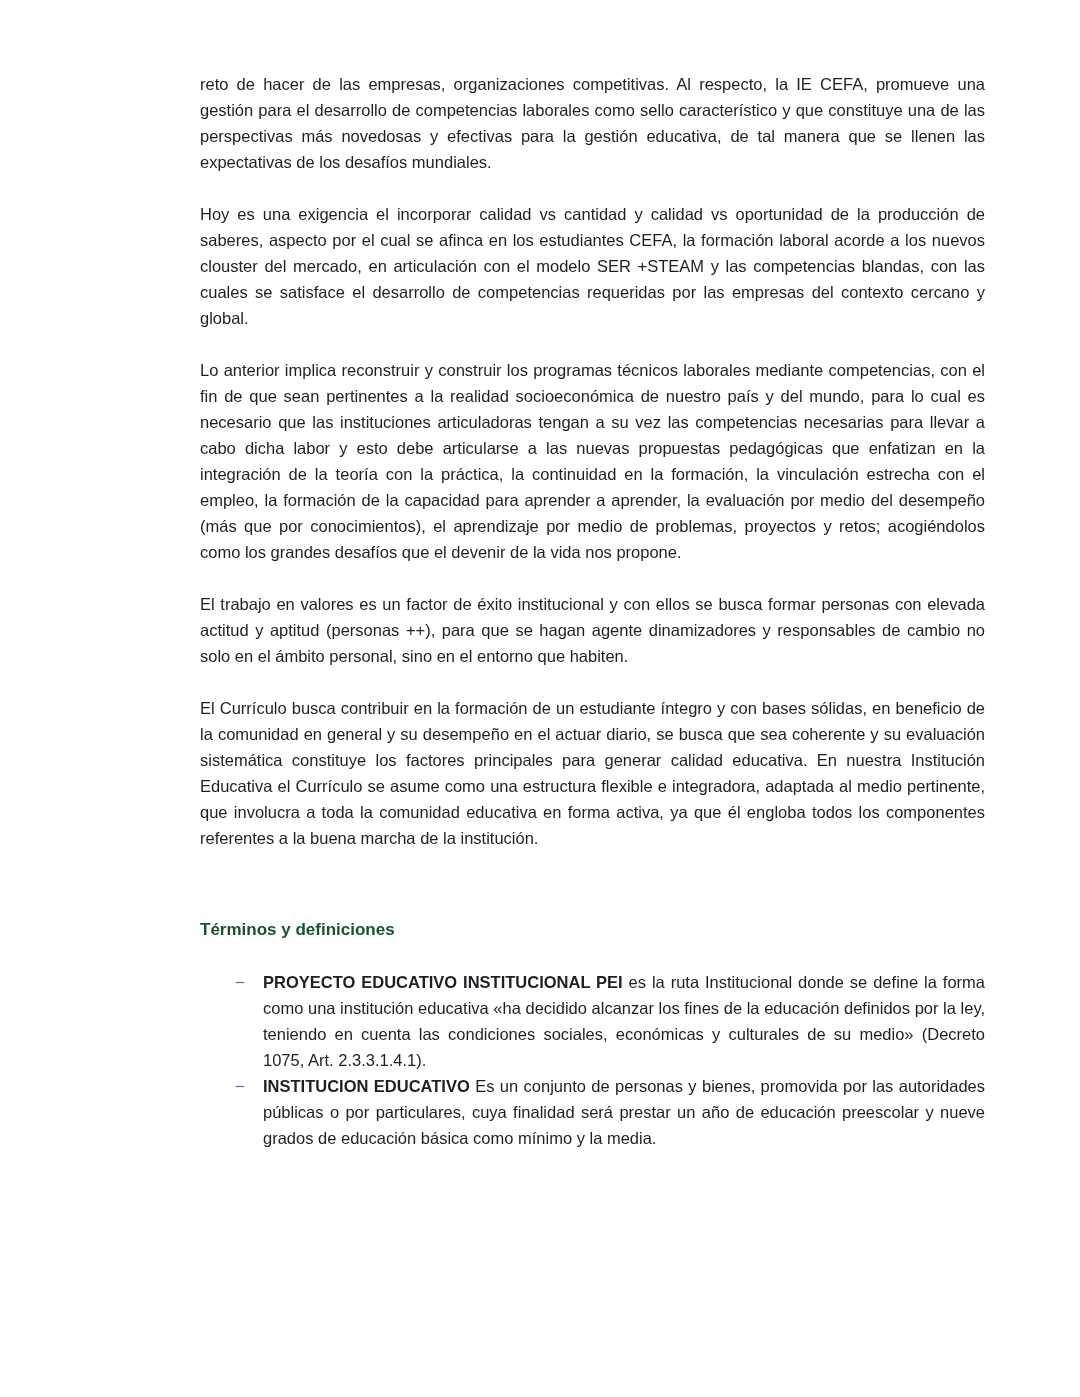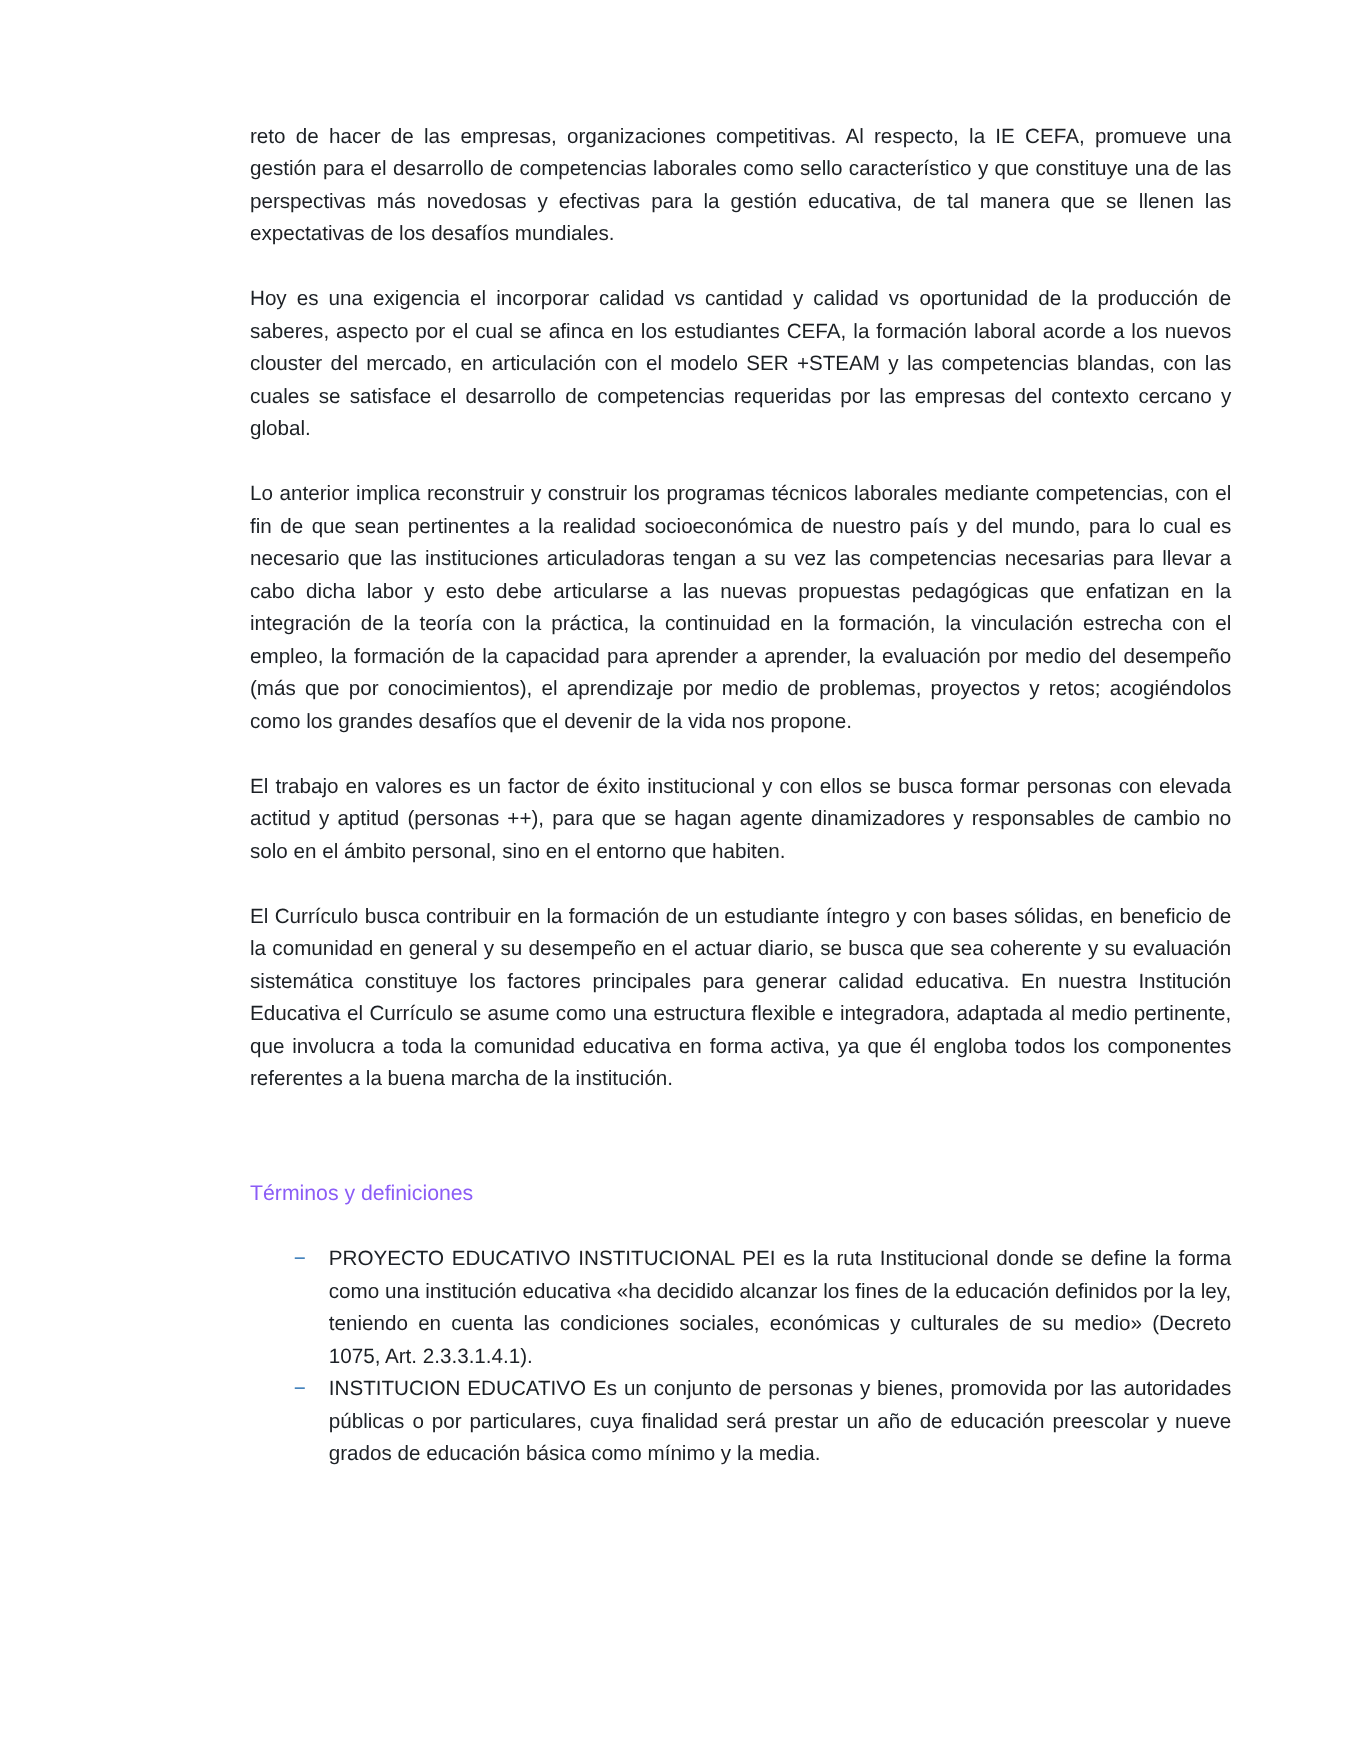--- a/index.html
+++ b/index.html
@@ -6,57 +6,57 @@
     margin: 0;
     padding: 0;
     background: #ffffff;
   }
   .page {
     position: relative;
     width: 1080px;
     height: 1397px;
     background: #ffffff;
     box-sizing: border-box;
-    padding: 96px 95px 60px 200px;
+    padding: 71px 95px 60px 200px;
     font-family: "Liberation Sans", "DejaVu Sans", sans-serif;
     color: #1c2025;
     font-size: 16.5px;
     line-height: 26px;
     overflow: hidden;
   }
   .para {
     margin: 0 0 26px 0;
     text-align: justify;
   }
   .section-heading {
     margin: 66px 0 26px 0;
     font-size: 17px;
-    font-weight: 400;
+    font-weight: 700;
     line-height: 26px;
-    color: #8b5cf6;
+    color: #14532d;
   }
   .def-list {
     list-style: none;
     margin: 0;
     padding: 0 0 0 35px;
   }
   .def-item {
     display: flex;
     align-items: flex-start;
     text-align: justify;
   }
   .dash {
     flex: 0 0 28px;
     color: #2E74B5;
   }
   .def-body {
     flex: 1 1 auto;
   }
   .def-term {
-    font-weight: normal;
+    font-weight: bold;
   }
 </style>
 </head>
 <body>
 
 <div class="page">
 
   <p class="para">reto de hacer de las empresas, organizaciones competitivas. Al respecto, la IE CEFA, promueve una gestión para el desarrollo de competencias laborales como sello característico y que constituye una de las perspectivas más novedosas y efectivas para la gestión educativa, de tal manera que se llenen las expectativas de los desafíos mundiales.</p>
   <p class="para">Hoy es una exigencia el incorporar calidad vs cantidad y calidad vs oportunidad de la producción de saberes, aspecto por el cual se afinca en los estudiantes CEFA, la formación laboral acorde a los nuevos clouster del mercado, en articulación con el modelo SER +STEAM y las competencias blandas, con las cuales se satisface el desarrollo de competencias requeridas por las empresas del contexto cercano y global.</p>
   <p class="para">Lo anterior implica reconstruir y construir los programas técnicos laborales mediante competencias, con el fin de que sean pertinentes a la realidad socioeconómica de nuestro país y del mundo, para lo cual es necesario que las instituciones articuladoras tengan a su vez las competencias necesarias para llevar a cabo dicha labor y esto debe articularse a las nuevas propuestas pedagógicas que enfatizan en la integración de la teoría con la práctica, la continuidad en la formación, la vinculación estrecha con el empleo, la formación de la capacidad para aprender a aprender, la evaluación por medio del desempeño (más que por conocimientos), el aprendizaje por medio de problemas, proyectos y retos; acogiéndolos como los grandes desafíos que el devenir de la vida nos propone.</p>

